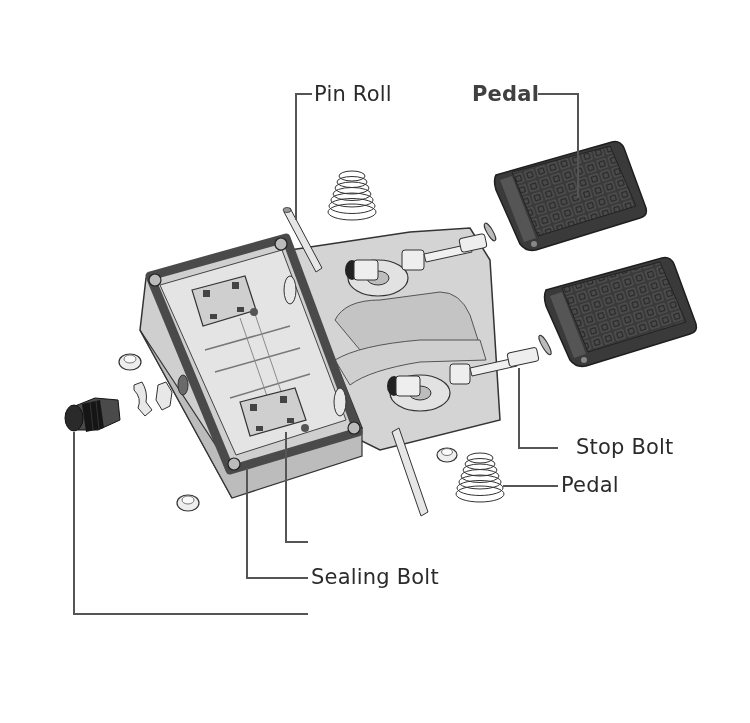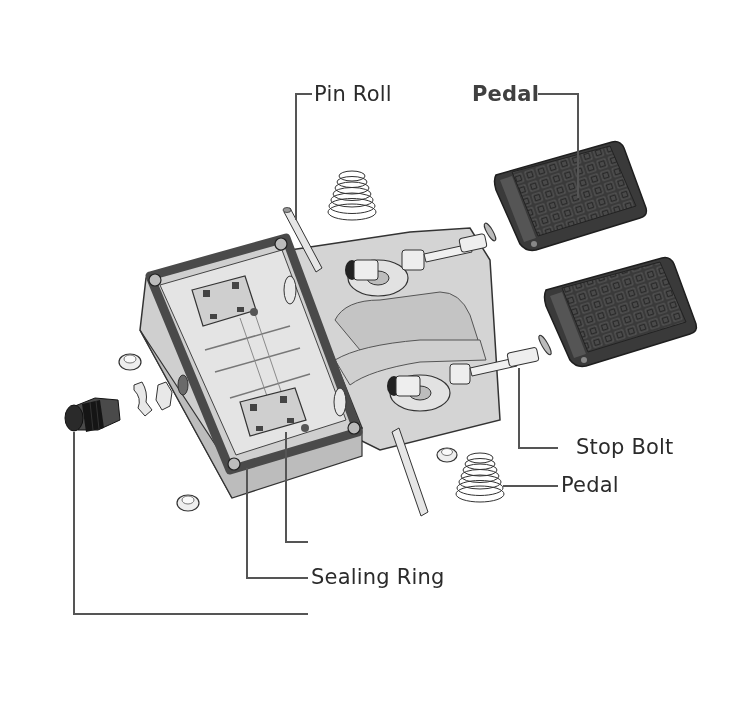--- a/index.html
+++ b/index.html
@@ -166,14 +166,14 @@
       <polyline points="308,578 247,578 247,468"></polyline>
       <polyline points="308,614 74,614 74,432"></polyline>
     </g>
   </svg>
 
   
   <div class="label" style="left: 314px; top: 84px; color: rgb(43, 43, 43);">Pin Roll</div>
   <div class="label" style="left: 472px; top: 84px; color: #404040; font-weight: bold;">Pedal</div>
   <div class="label" style="left: 561px; top: 437px; color: rgb(43, 43, 43); margin-left: 15px;">Stop Bolt</div>
   <div class="label" style="left: 561px; top: 475px; color: rgb(43, 43, 43);">Pedal</div>
-  <div class="label" style="left: 311px; top: 567px; color: rgb(43, 43, 43);">Sealing Ring</div>
+  <div class="label" style="left: 311px; top: 567px; color: rgb(43, 43, 43);">Sealing Bolt</div>
 </div>
 
 </body></html>

